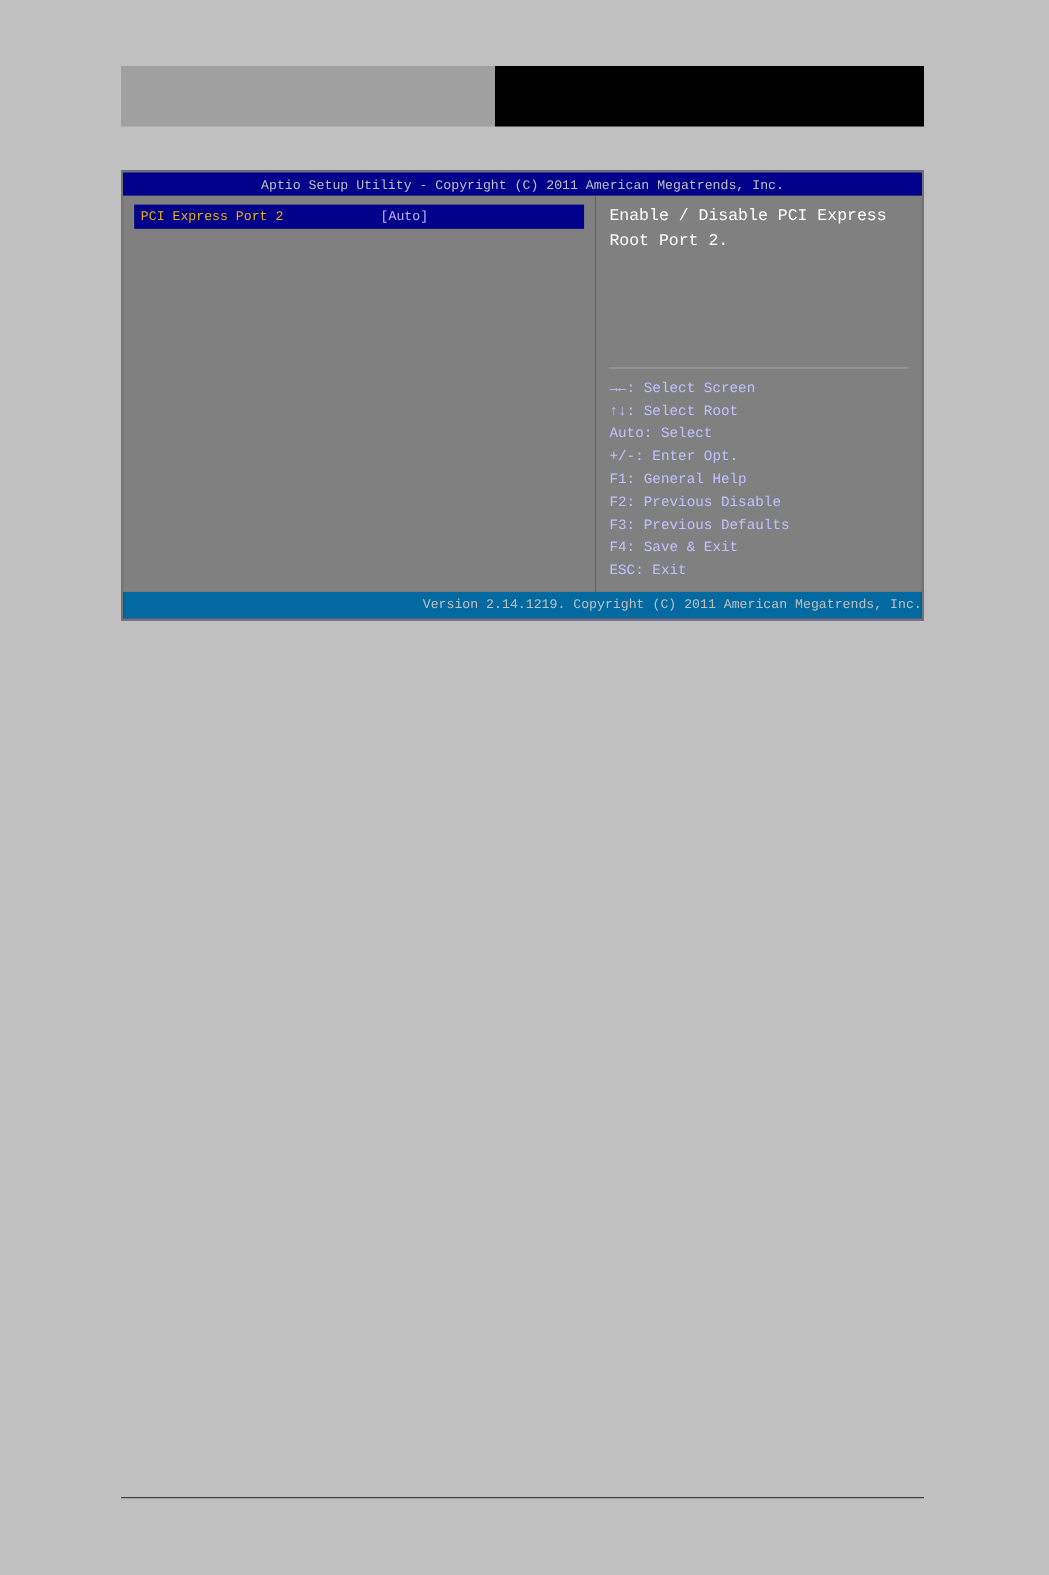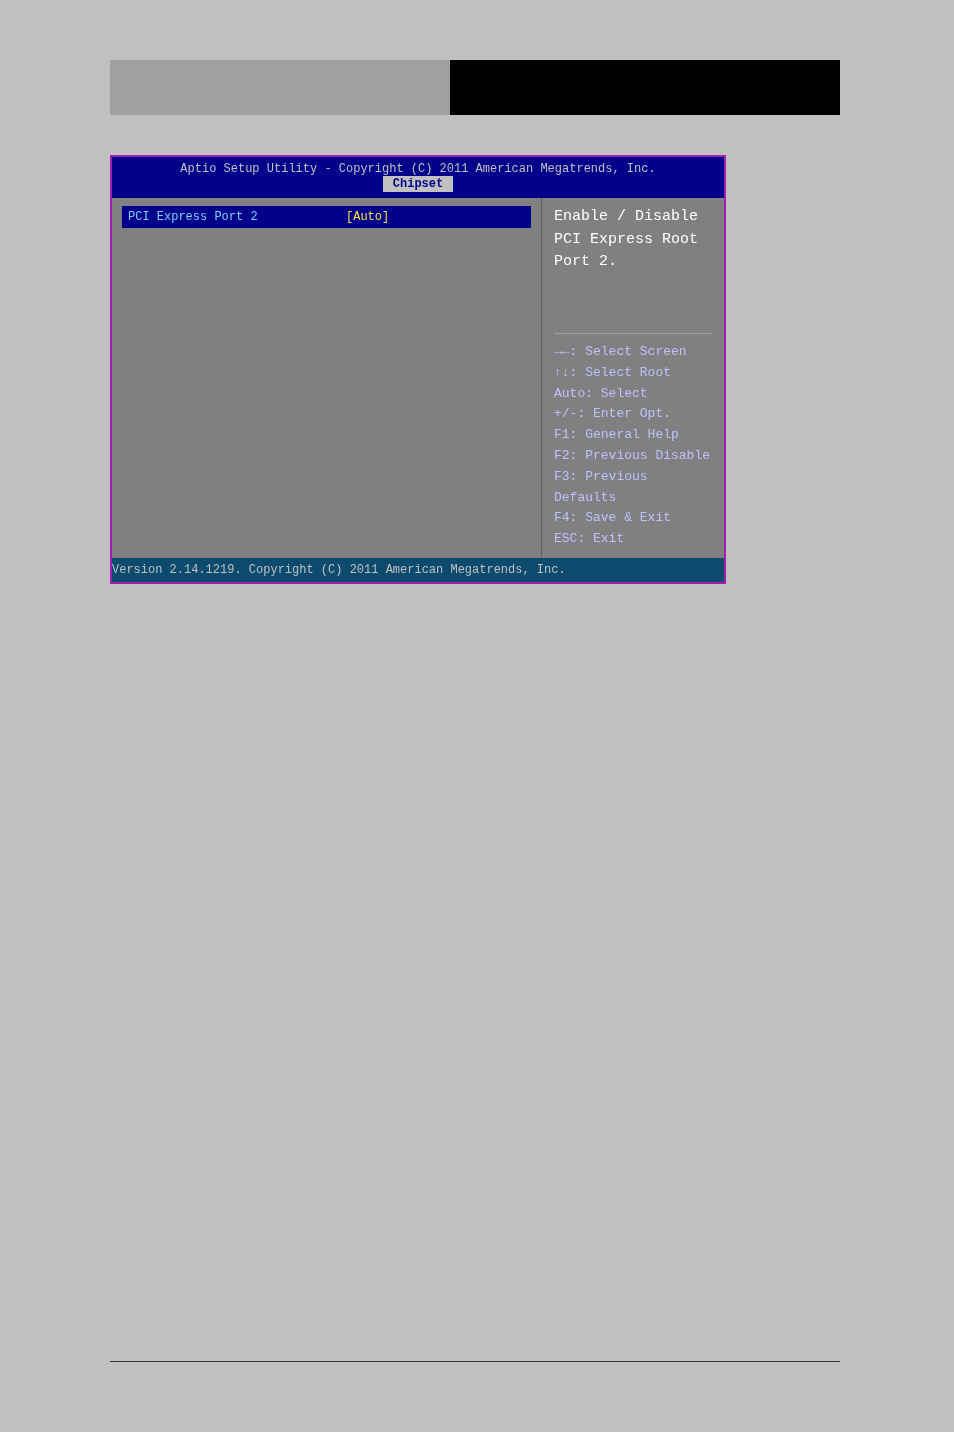--- a/index.html
+++ b/index.html
@@ -30,23 +30,23 @@
       width: 390px;
       height: 55px;
       background-color: #000000;
     }
 
     
     .bios-container {
       position: absolute;
       top: 155px;
       left: 110px;
-      width: 616px;
+      width: 730px;
       background-color: #00008B;
-      border: 2px solid #a21caf;
+      border: 2px solid #737373;
     }
 
     
     .bios-header {
       background-color: #00008B;
       color: #c0c0c0;
       text-align: center;
       padding: 5px 0 2px 0;
       font-size: 12px;
     }
@@ -81,24 +81,24 @@
     .bios-setting-row {
       display: flex;
       color: #c0ffff;
       font-size: 12px;
       padding: 2px 0;
       background-color: #00008B;
     }
     .bios-setting-name {
       width: 220px;
       padding: 2px 6px;
-      color: #7dd3fc;
+      color: #eab308;
     }
     .bios-setting-value {
-      color: #fde047;
+      color: #c4b5fd;
       padding: 2px 4px;
     }
 
     
     .bios-right {
       flex: 1;
       background-color: #808080;
       padding: 8px 12px;
       display: flex;
       flex-direction: column;
@@ -118,23 +118,23 @@
     }
 
     .bios-shortcuts {
       color: #c0c0ff;
       font-size: 13px;
       line-height: 1.6;
     }
 
     
     .bios-footer {
-      background-color: #0c4a6e;
+      background-color: #0369a1;
       color: #c0c0c0;
-      text-align: left;
+      text-align: right;
       padding: 5px 0;
       font-size: 12px;
     }
 
     
     .bottom-line {
       position: absolute;
       bottom: 70px;
       left: 110px;
       width: 730px;
@@ -147,23 +147,20 @@
 
 <div class="top-banner">
   <div class="top-banner-left"></div>
   <div class="top-banner-right"></div>
 </div>
 
 <div class="bios-container">
 
   <div class="bios-header">
     <div>Aptio Setup Utility - Copyright (C) 2011 American Megatrends, Inc.</div>
-    <div class="bios-tab-row">
-      <div class="bios-tab">Chipset</div>
-    </div>
   </div>
 
   <div class="bios-main">
 
     <div class="bios-left">
       <div class="bios-setting-row">
         <span class="bios-setting-name">PCI Express Port 2</span>
         <span class="bios-setting-value">[Auto]</span>
       </div>
     </div>

